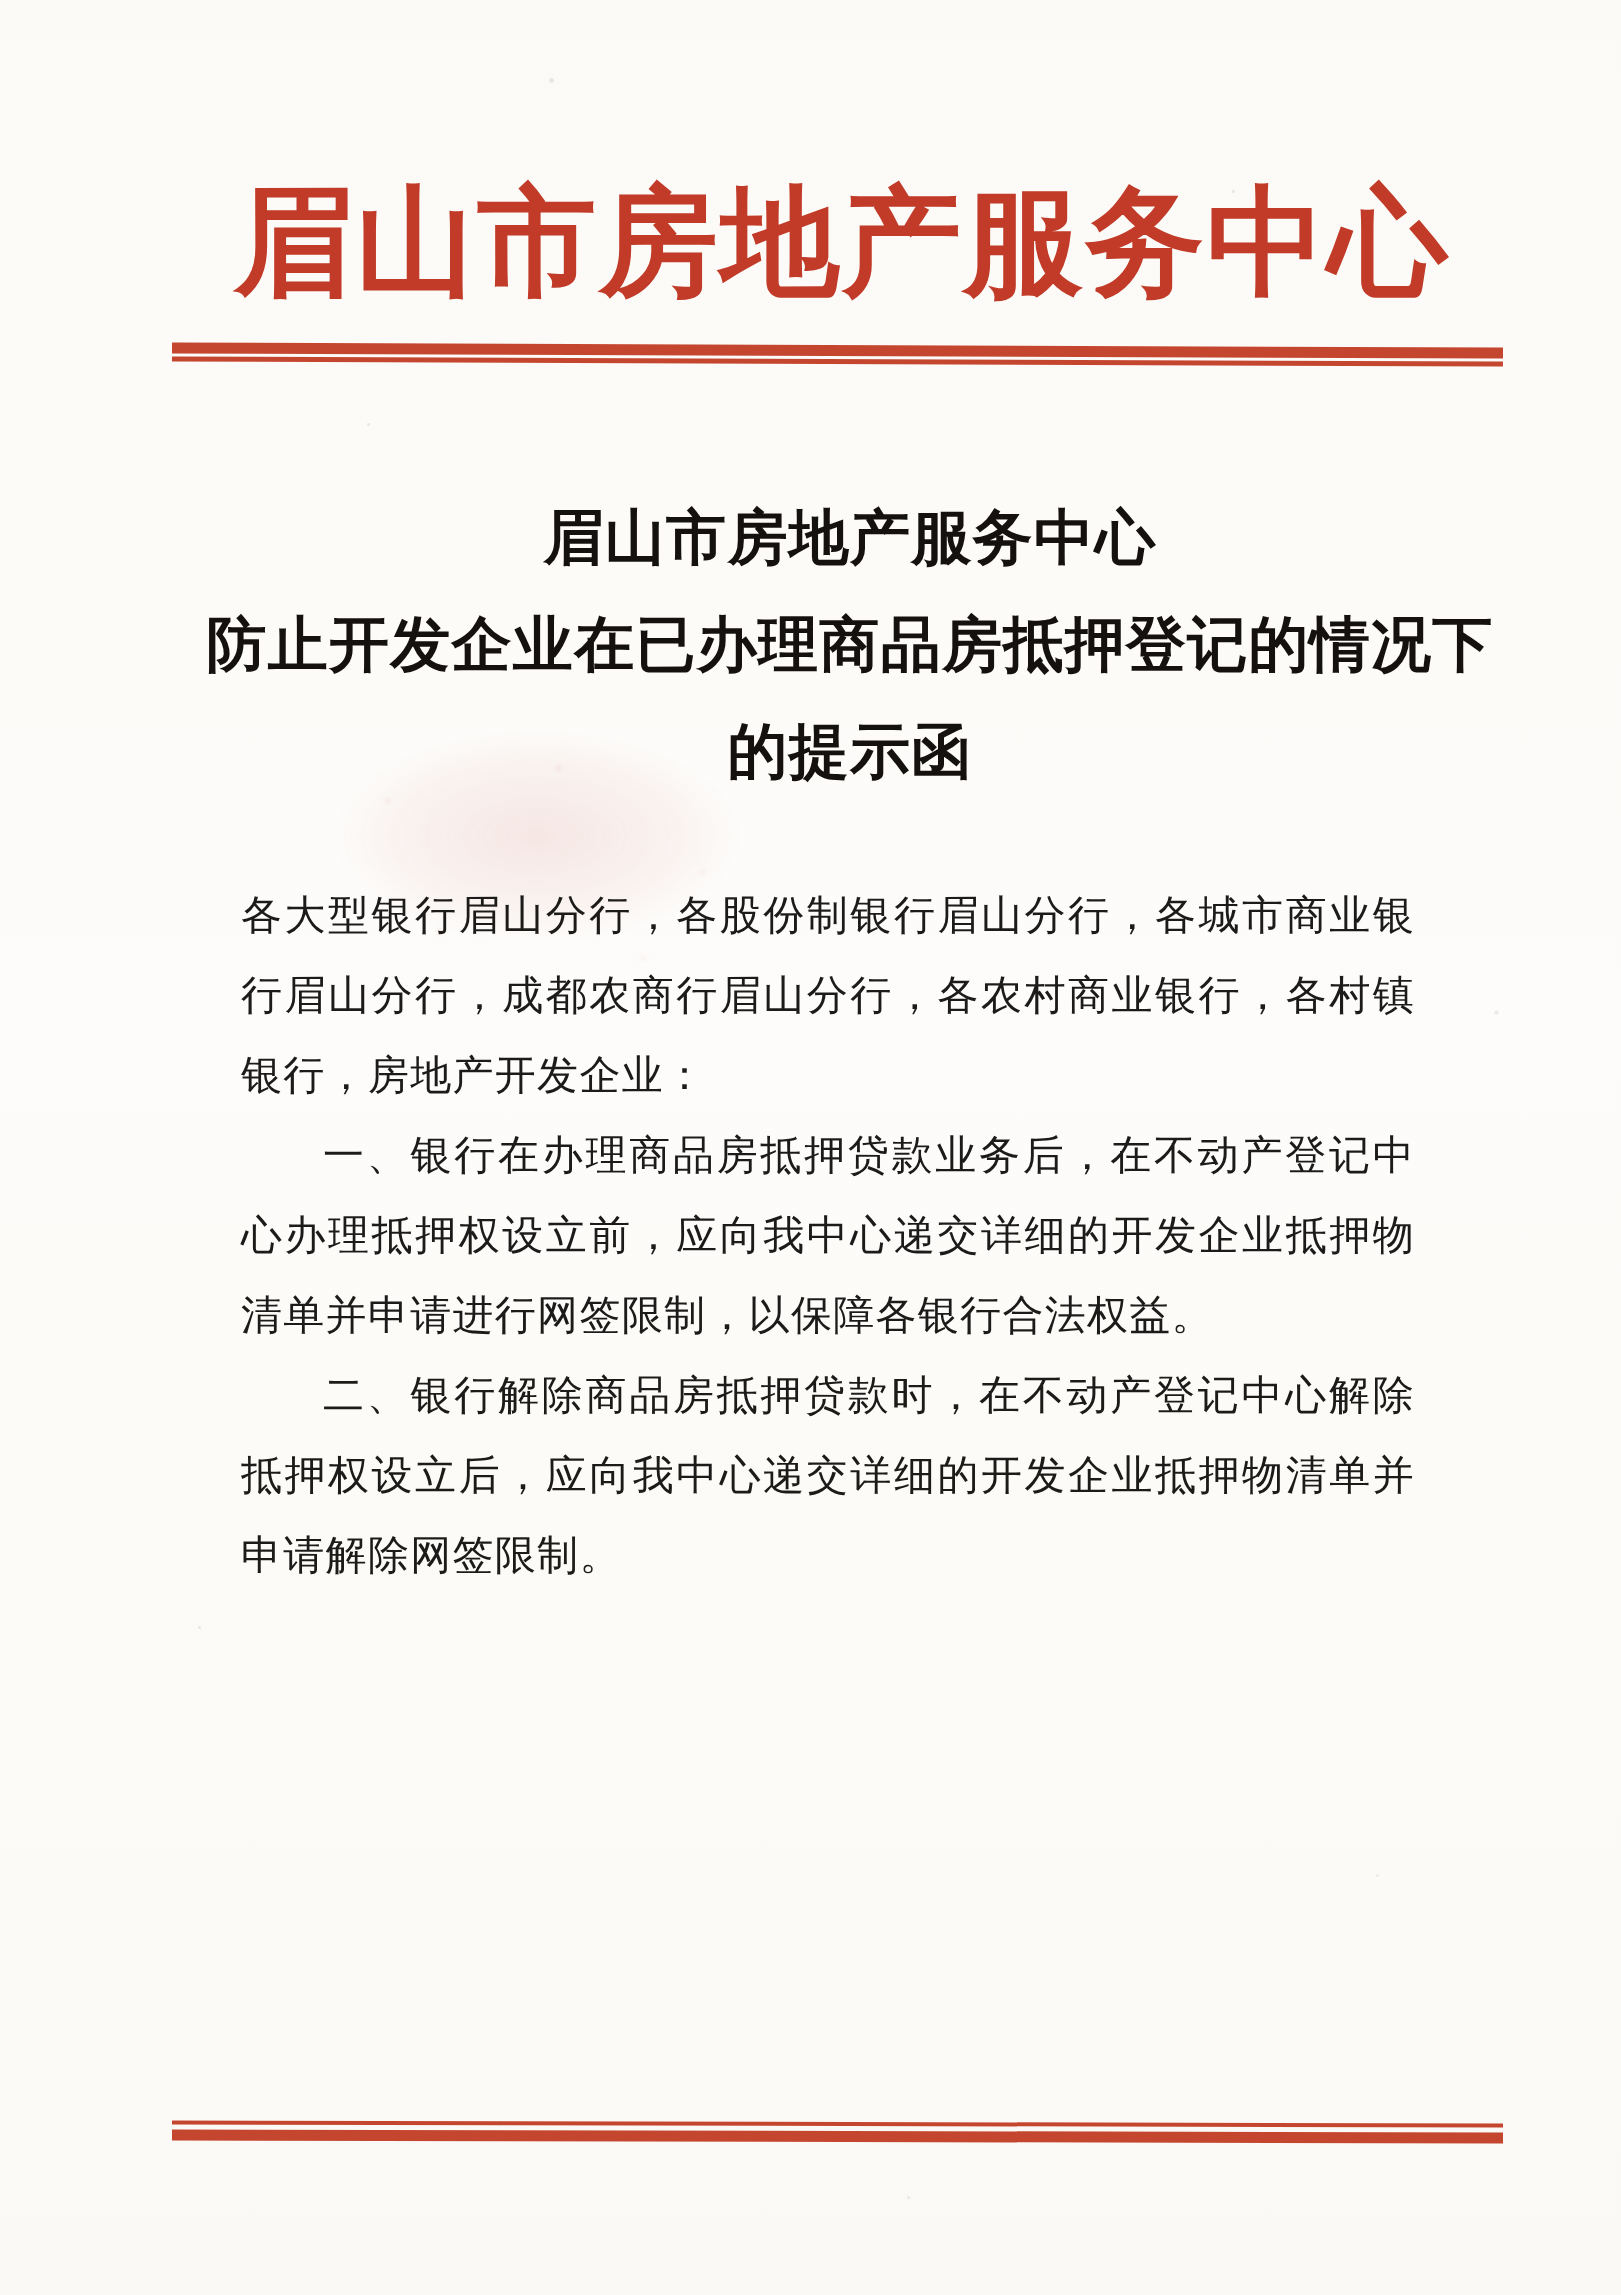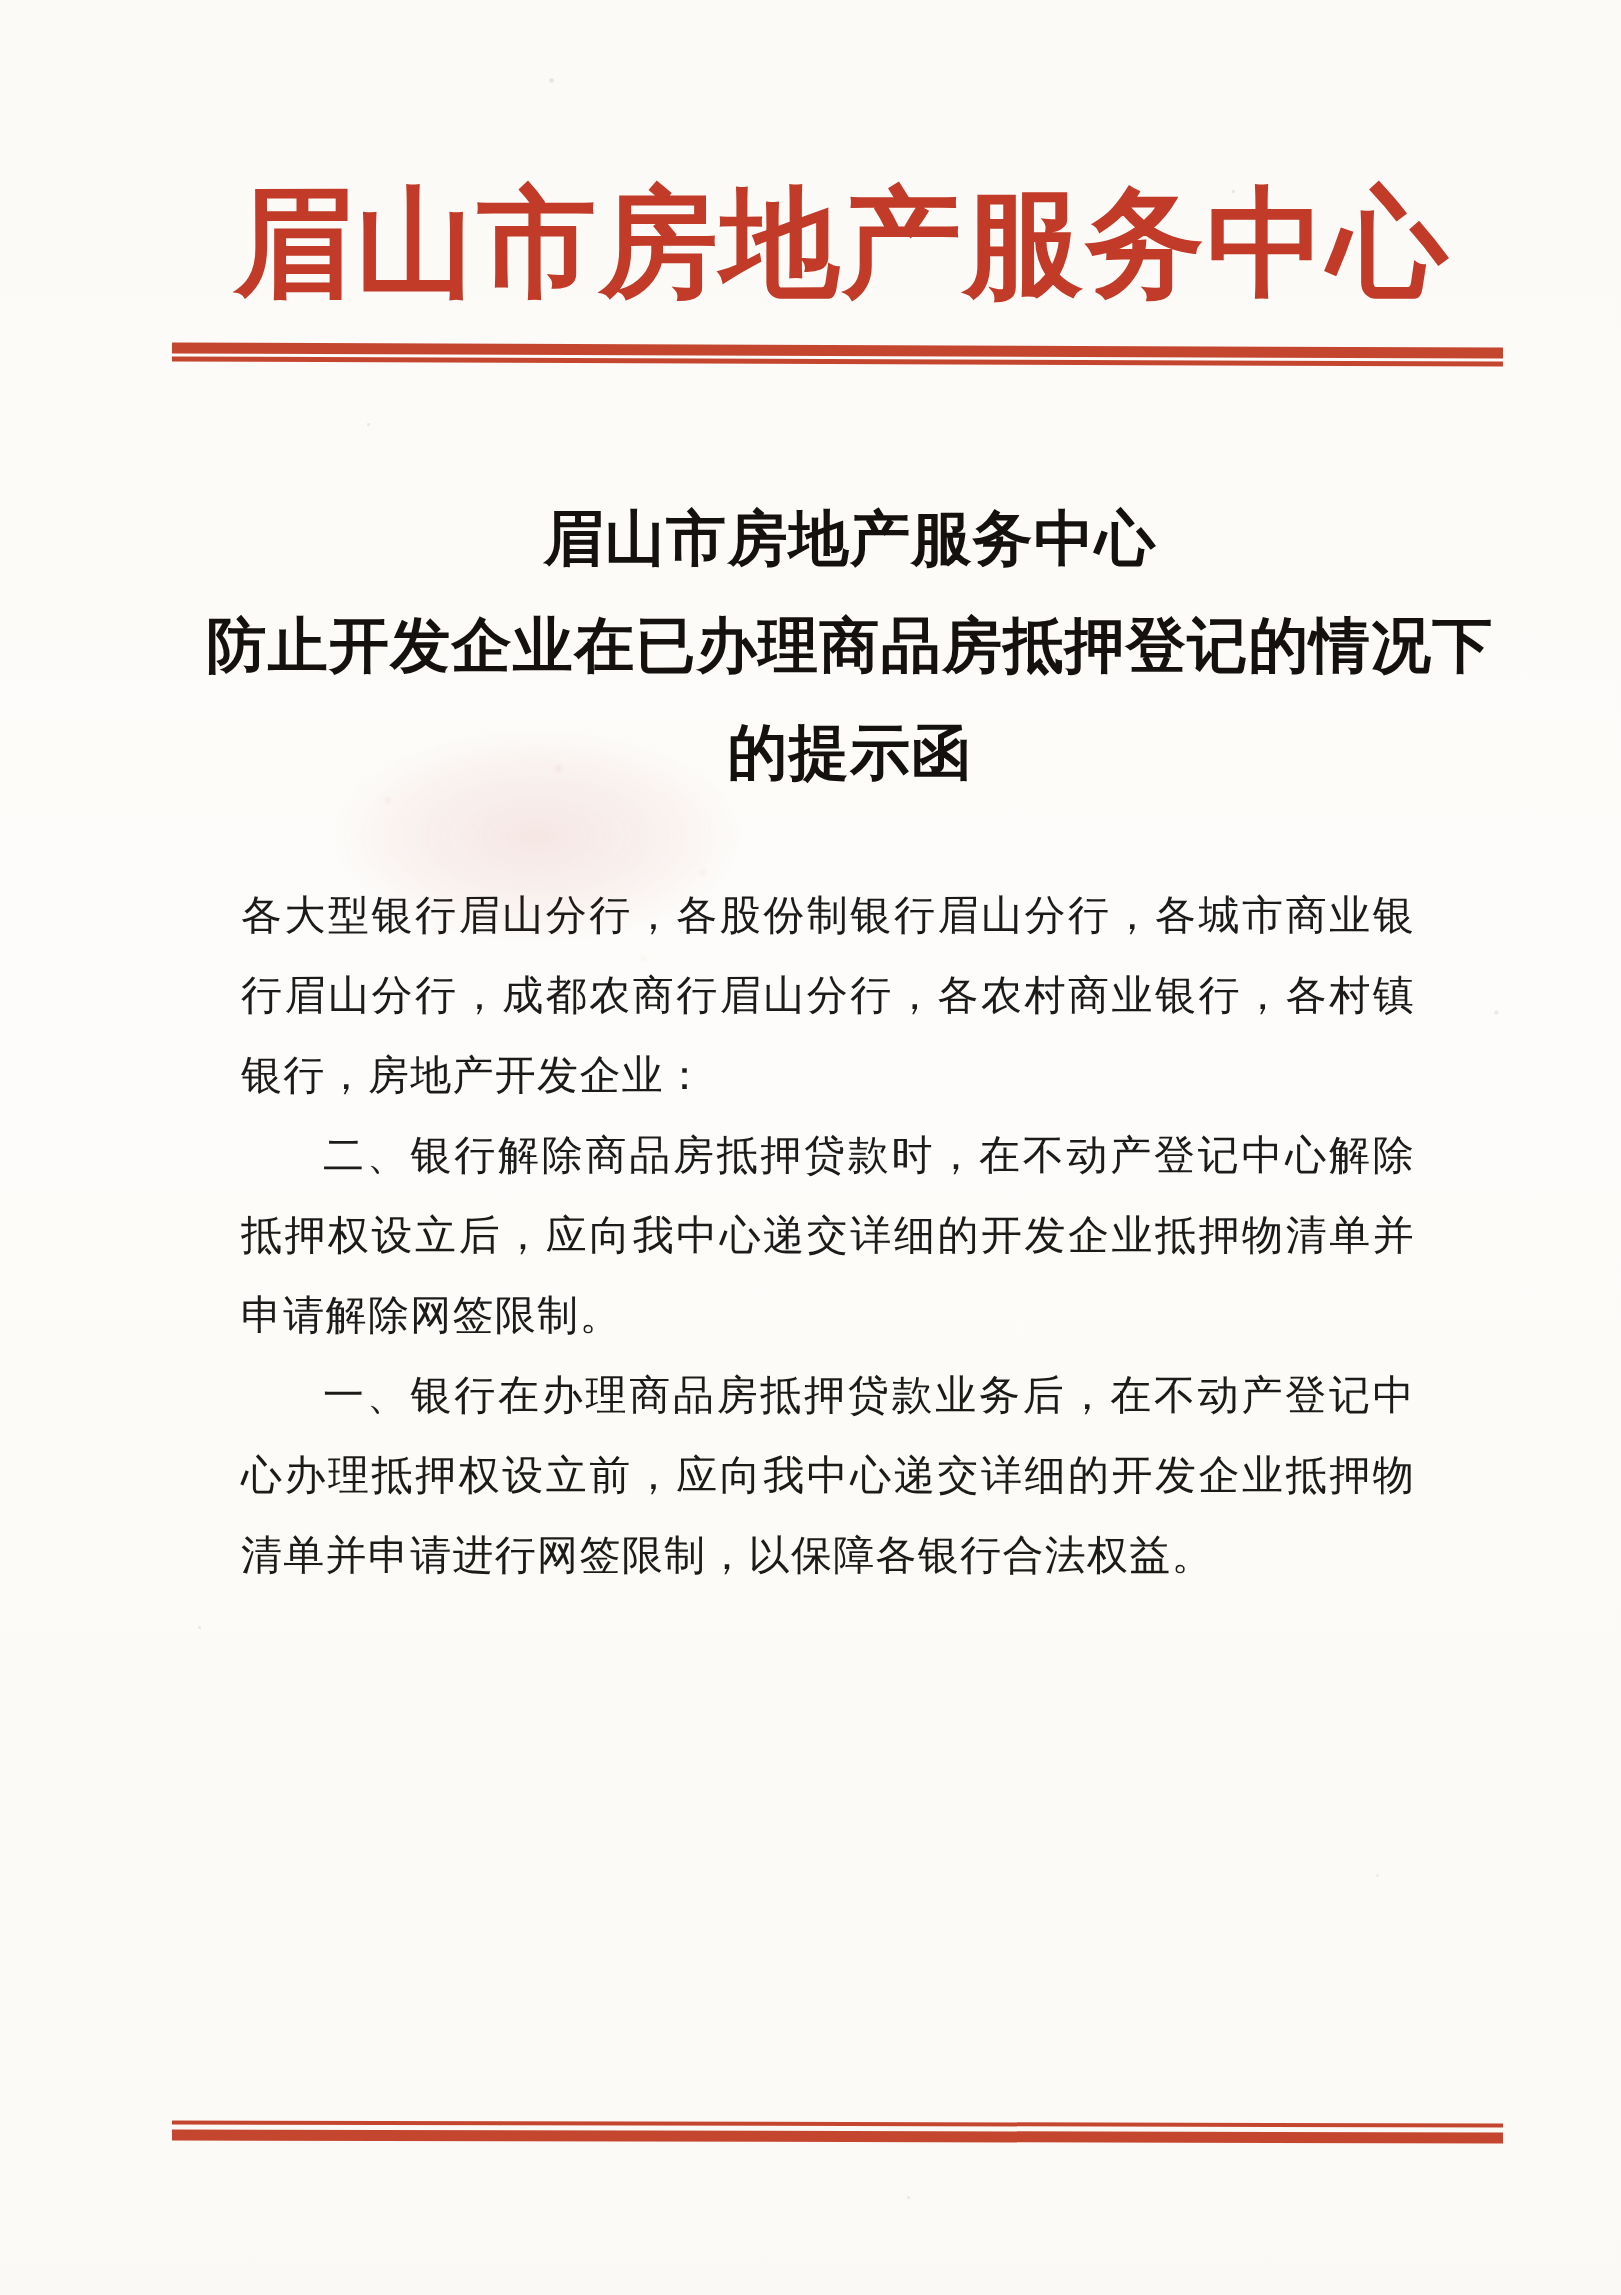--- a/index.html
+++ b/index.html
@@ -6,21 +6,21 @@
     margin: 0;
     padding: 0;
     background: #fbfaf7;
   }
   .page {
     position: relative;
     width: 1621px;
     height: 2295px;
     background: linear-gradient(180deg, #fbfaf7 0%, #fdfcfa 45%, #faf9f5 100%);
     overflow: hidden;
-    font-family: Liberation Sans, sans-serif;
+    font-family: Liberation Serif, serif;
   }
   
   .page::after {
     content: "";
     position: absolute;
     left: 0; top: 0;
     width: 2.6px; height: 2.6px;
     border-radius: 50%;
     background: transparent;
     box-shadow:
@@ -143,22 +143,22 @@
 
   <main>
     <h1 class="doc-title">
       <span class="t-line">眉山市房地产服务中心</span>
       <span class="t-line">防止开发企业在已办理商品房抵押登记的情况下</span>
       <span class="t-line">的提示函</span>
     </h1>
 
     <section class="body-text">
         <p class="para">各大型银行眉山分行，各股份制银行眉山分行，各城市商业银行眉山分行，成都农商行眉山分行，各农村商业银行，各村镇银行，房地产开发企业：</p>
+        <p class="para indent">一、银行在办理商品房抵押贷款业务后，在不动产登记中心办理抵押权设立前，应向我中心递交详细的开发企业抵押物清单并申请进行网签限制，以保障各银行合法权益。</p>
         <p class="para indent">二、银行解除商品房抵押贷款时，在不动产登记中心解除抵押权设立后，应向我中心递交详细的开发企业抵押物清单并申请解除网签限制。</p>
-        <p class="para indent">一、银行在办理商品房抵押贷款业务后，在不动产登记中心办理抵押权设立前，应向我中心递交详细的开发企业抵押物清单并申请进行网签限制，以保障各银行合法权益。</p>
       </section>
   </main>
 
   <footer class="footer-rules">
     <div class="rule thin"></div>
     <div class="rule thick"></div>
   </footer>
 
 </div>
 

